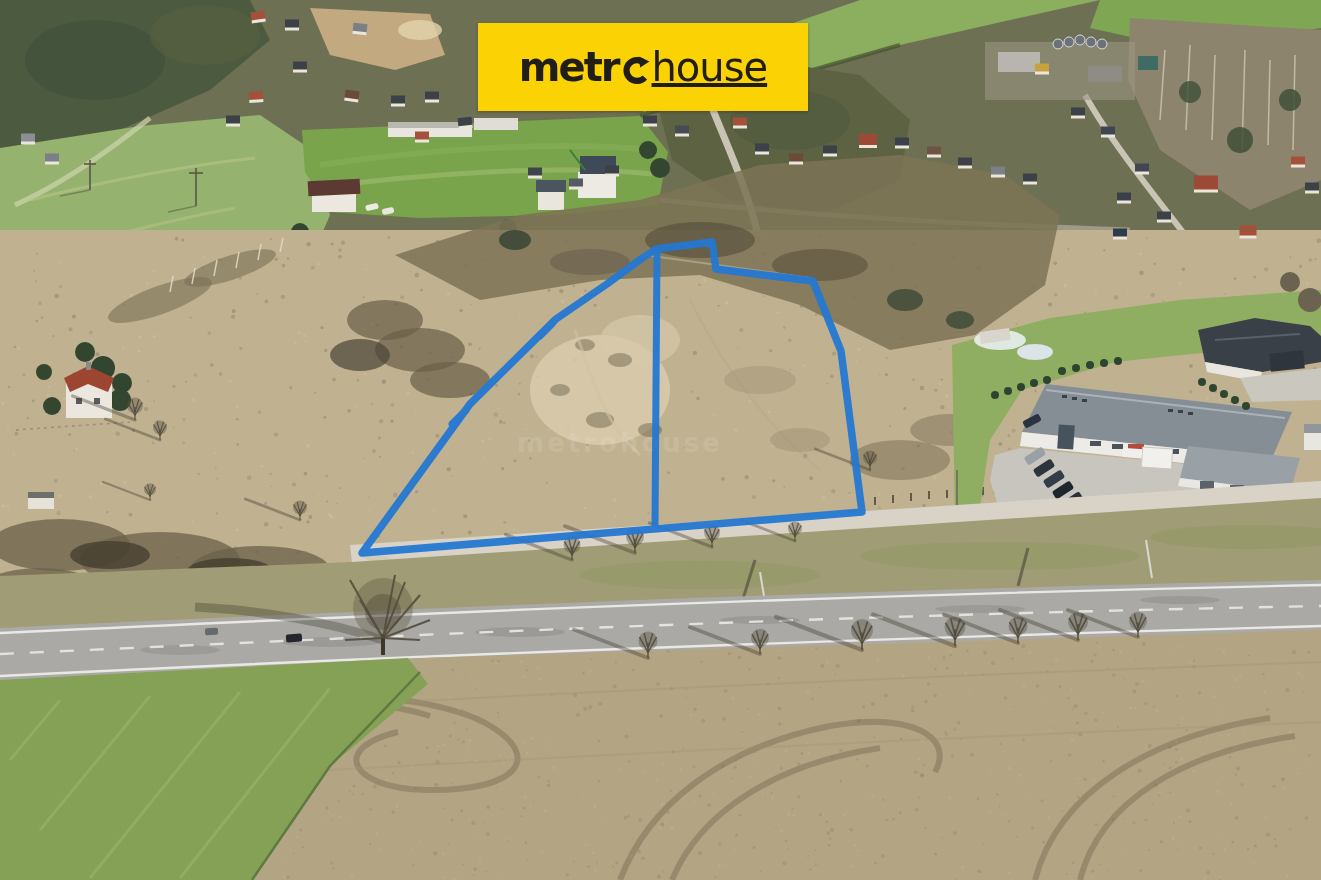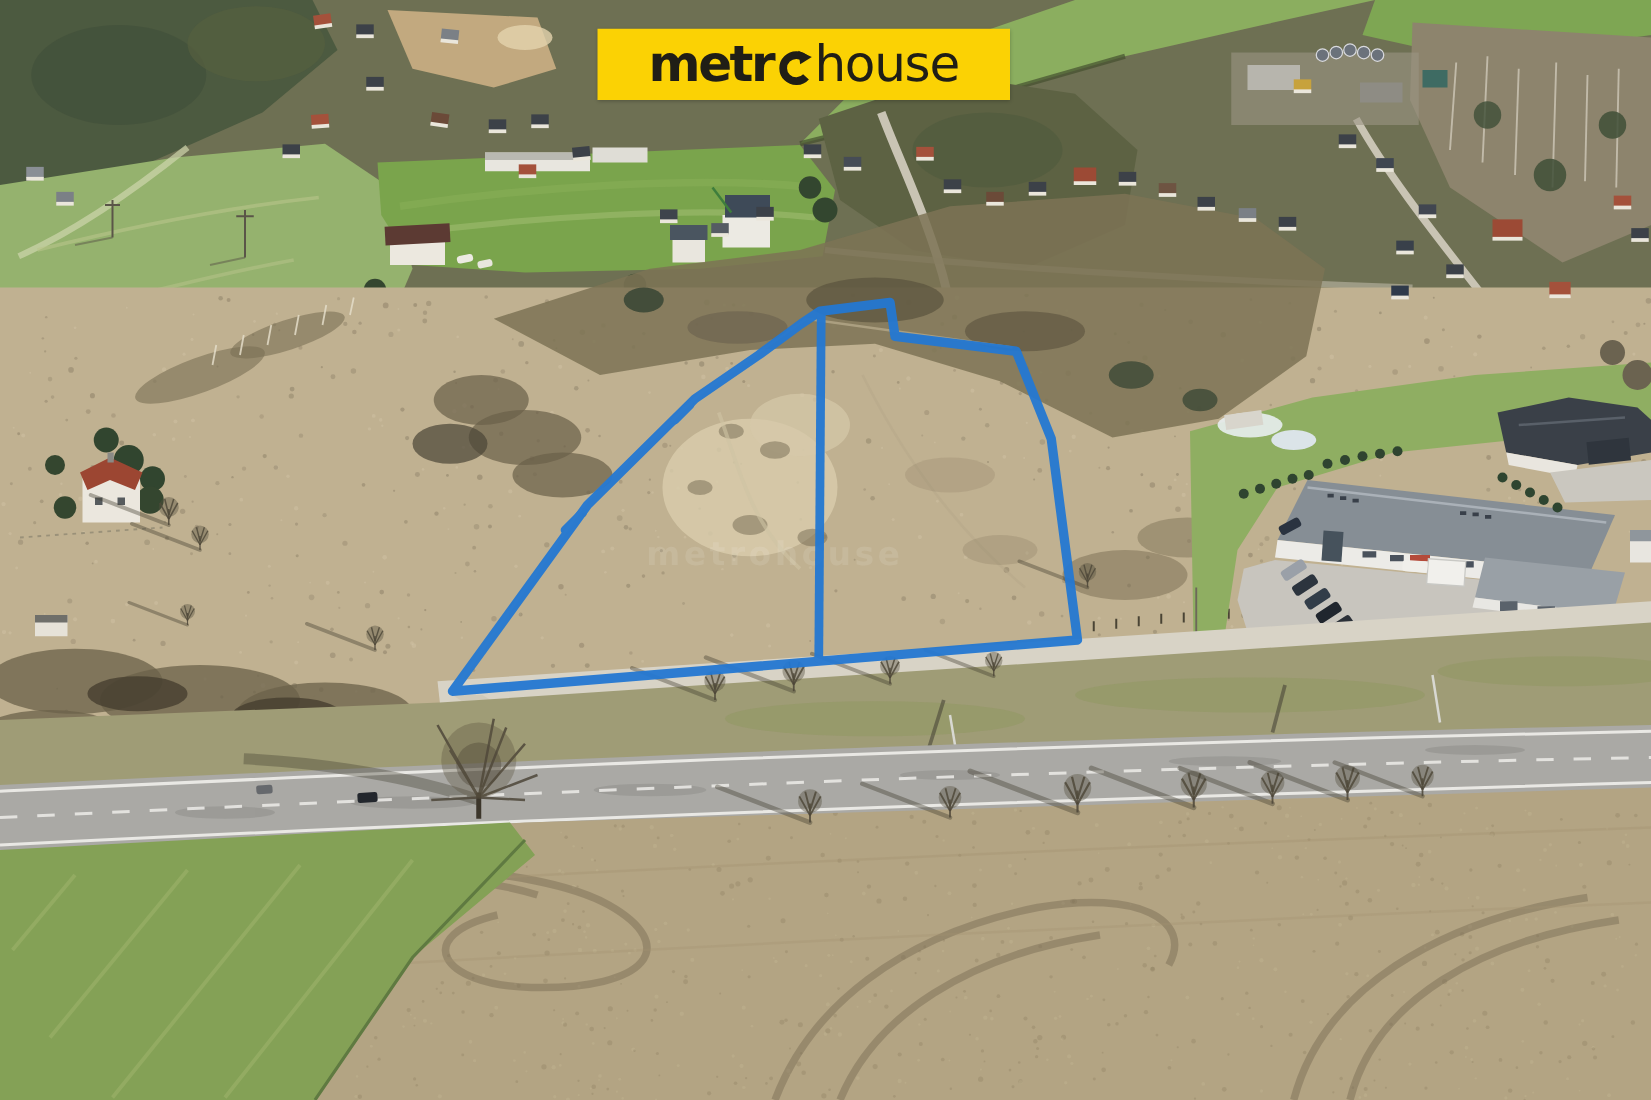--- a/index.html
+++ b/index.html
@@ -1,24 +1,24 @@
 <!DOCTYPE html>
 <html><head>
 <meta charset="utf-8">
 <style>
   html,body{margin:0;padding:0;background:#222;}
   .stage{position:relative;width:1321px;height:880px;overflow:hidden;
          font-family:"DejaVu Sans",sans-serif;background:#c0b191;}
   .stage svg{position:absolute;left:0;top:0;}
   
-  .logo-banner{position:absolute;left:478px;top:23px;width:330px;height:57px;
+  .logo-banner{position:absolute;left:478px;top:23px;width:330px;height:88px;
                background:#FBD204;display:flex;align-items:center;justify-content:center;
                box-shadow:0 1px 3px rgba(0,0,0,.25);}
   .logo-banner .bold{font-weight:800;font-size:40px;color:#201E16;letter-spacing:-2px;line-height:1;}
-  .logo-banner .light{font-weight:400;font-size:40px;color:#201E16;letter-spacing:-1px;line-height:1;}
+  .logo-banner .light{font-weight:400;font-size:40px;color:#201E16;letter-spacing:-1px;line-height:1;text-decoration:underline;}
   .logo-banner svg{position:relative;top:3px;margin:0 1px;}
   
   .tshadow{stroke:#3e3a2c;stroke-width:4;opacity:.38;stroke-linecap:round;}
   .tbr{stroke:#4d4638;stroke-width:1.6;opacity:.85;}
   .tblob{fill:#56503e;opacity:.4;}
   .roadline{stroke:#e9e8e4;stroke-width:2.4;fill:none;}
   .hsliver{fill:#eae6db;}
 </style>
 </head>
 <body>

